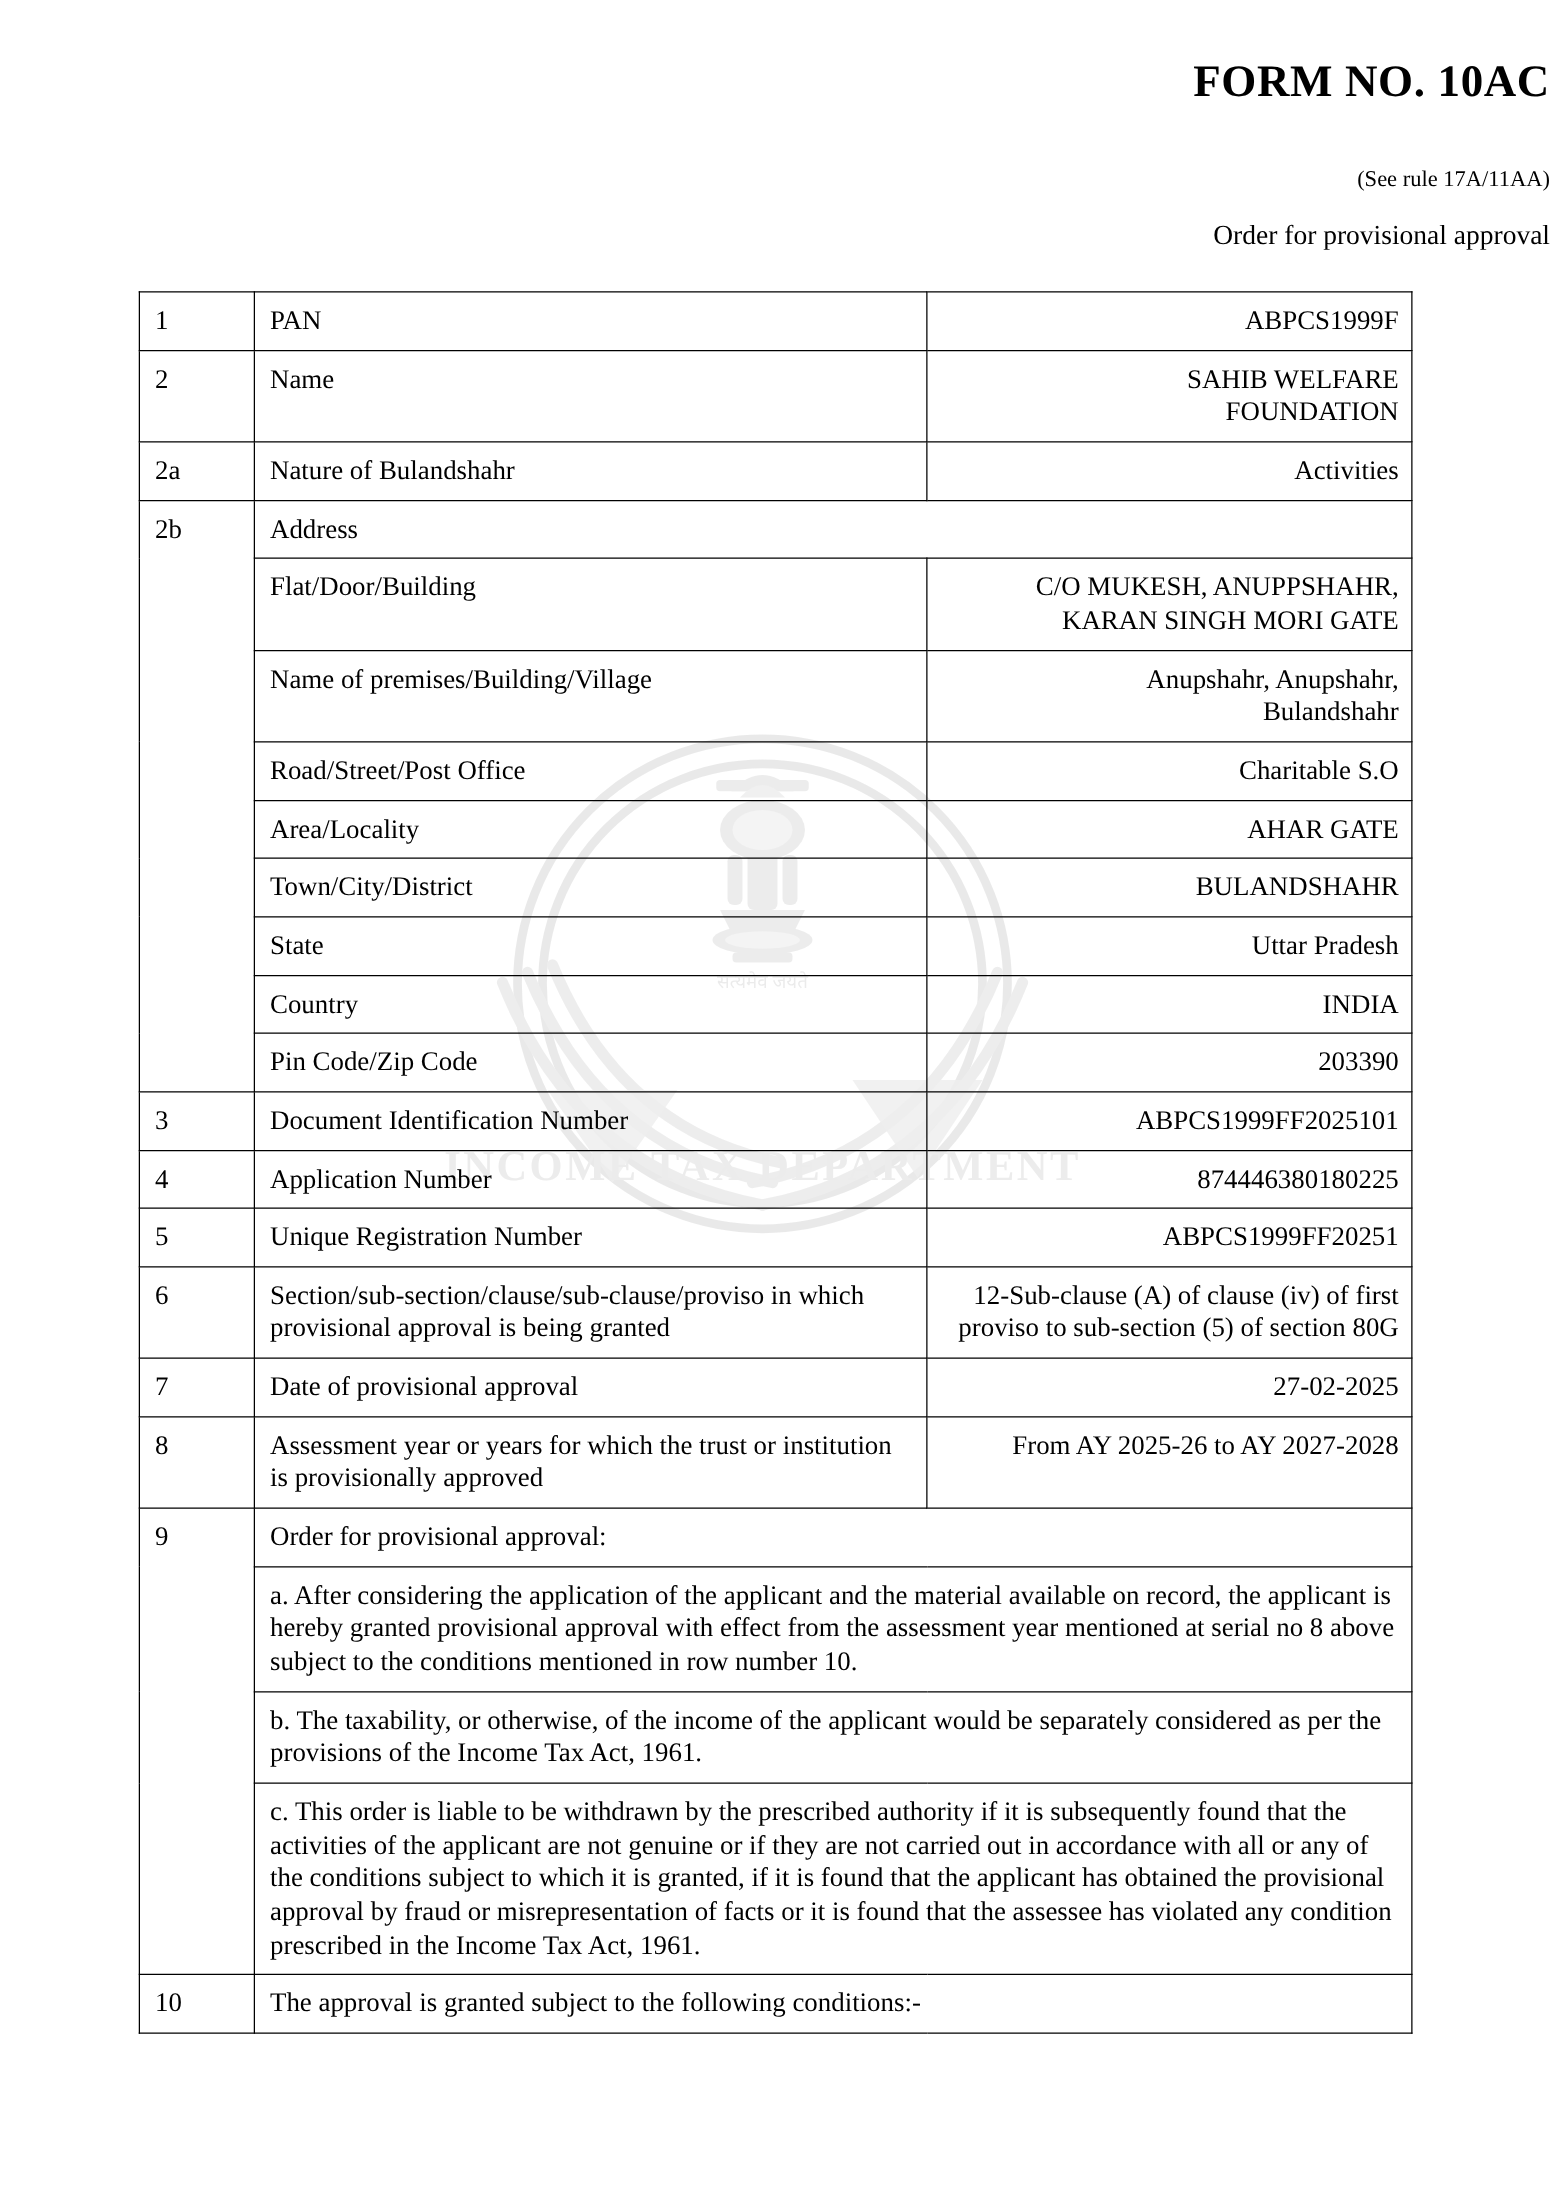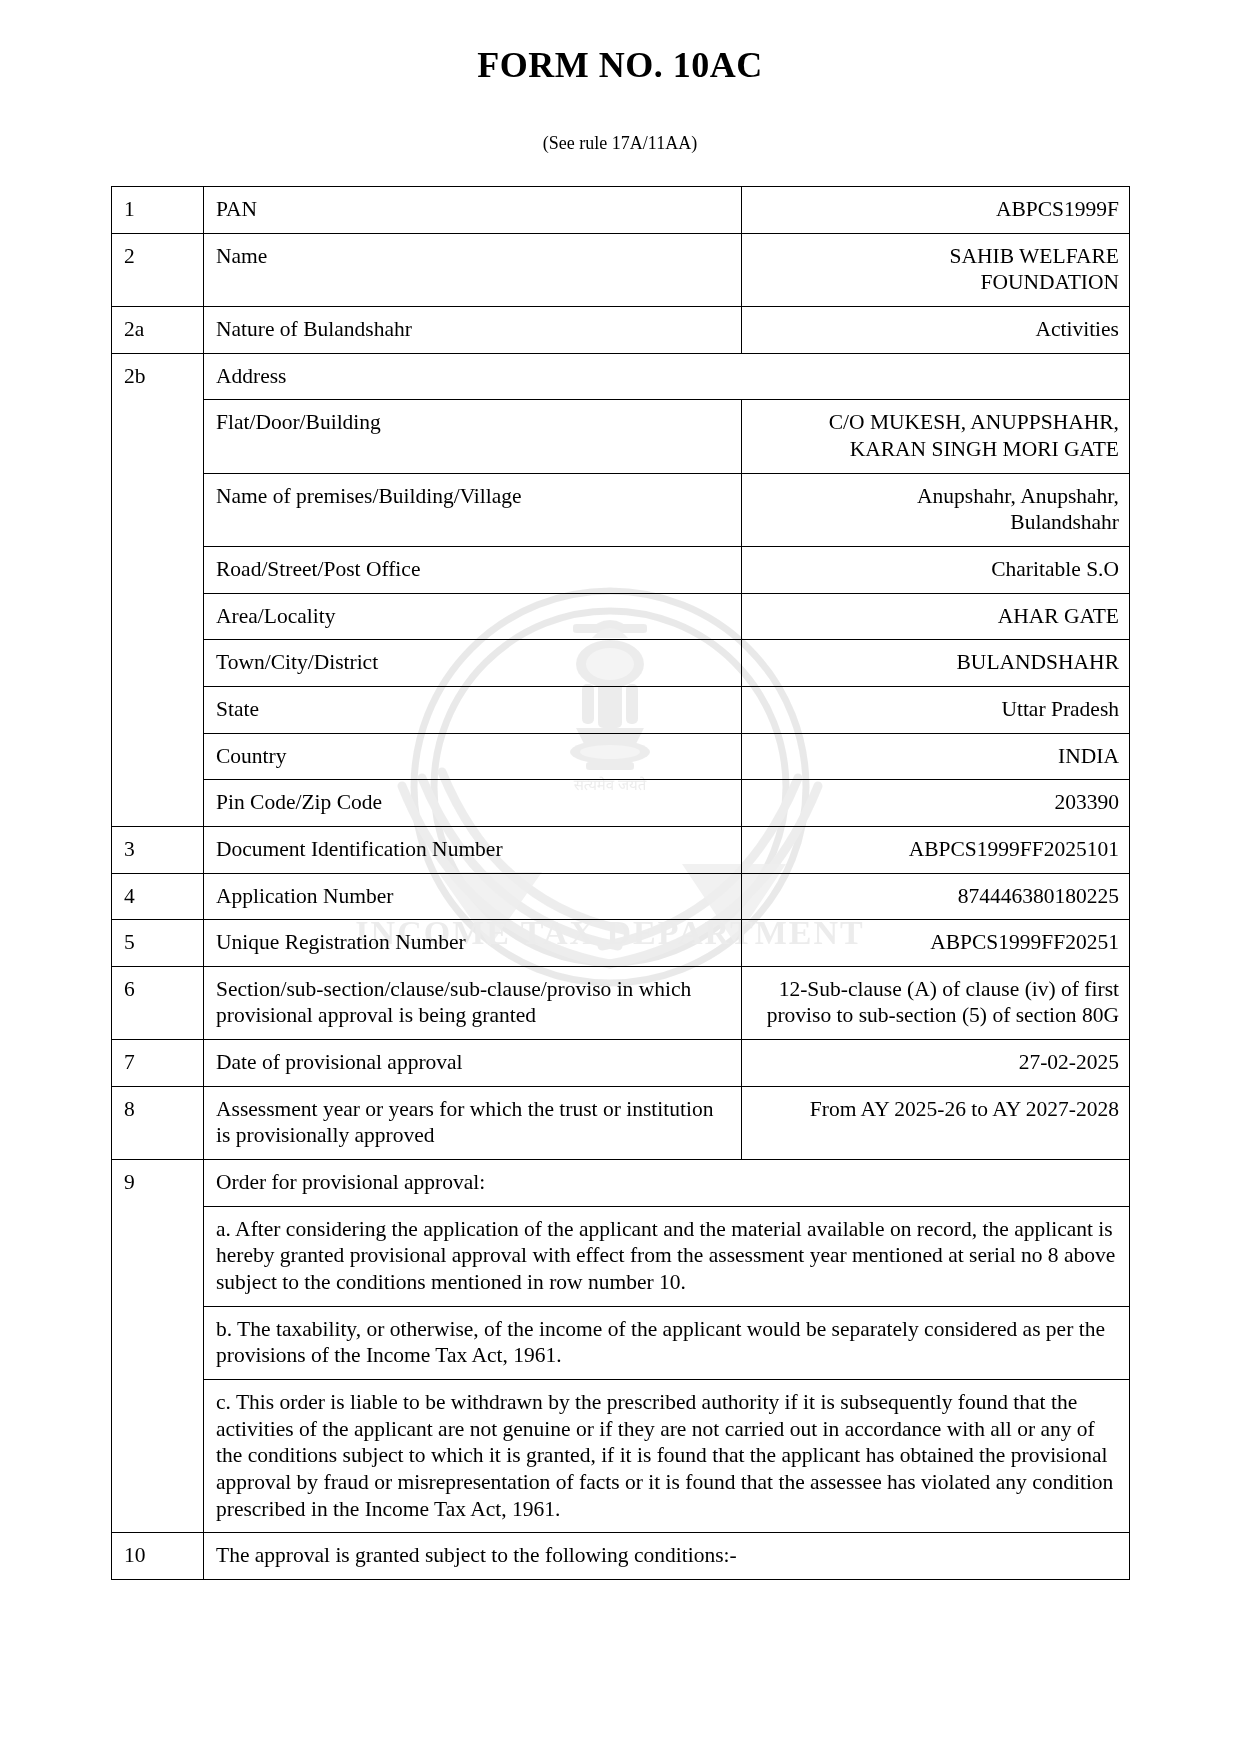--- a/index.html
+++ b/index.html
@@ -34,21 +34,21 @@
     pointer-events: none;
     z-index: 0;
     opacity: 0.30;
   }
   .watermark svg { display: block; width: 100%; height: 100%; }
 
   
   .doc-header {
     position: relative;
     z-index: 2;
-    text-align: center;
+    text-align: right;
   }
   .form-title {
     font-size: 36px;
     font-weight: bold;
     letter-spacing: 0.5px;
     margin: 0;
     padding-top: 44px;
   }
   .see-rule {
     font-size: 18px;
@@ -143,20 +143,21 @@
       </g>
       <g fill="#c2c2c2">
         <text x="280" y="372" font-family="'Liberation Serif', serif" font-size="34" font-weight="bold" text-anchor="middle" letter-spacing="2">INCOME TAX DEPARTMENT</text>
       </g>
     </svg>
   </div>
 
   <div class="doc-header">
     <h1 class="form-title">FORM NO. 10AC</h1>
     <p class="see-rule">(See rule 17A/11AA)</p>
+    <p class="order-sub">Order for provisional approval</p>
   </div>
 
   <div class="form-table-wrap">
     <table class="form-table">
       <colgroup>
         <col class="c-sn">
           <col class="c-label">
           <col class="c-value">
       </colgroup>
       <tbody>

